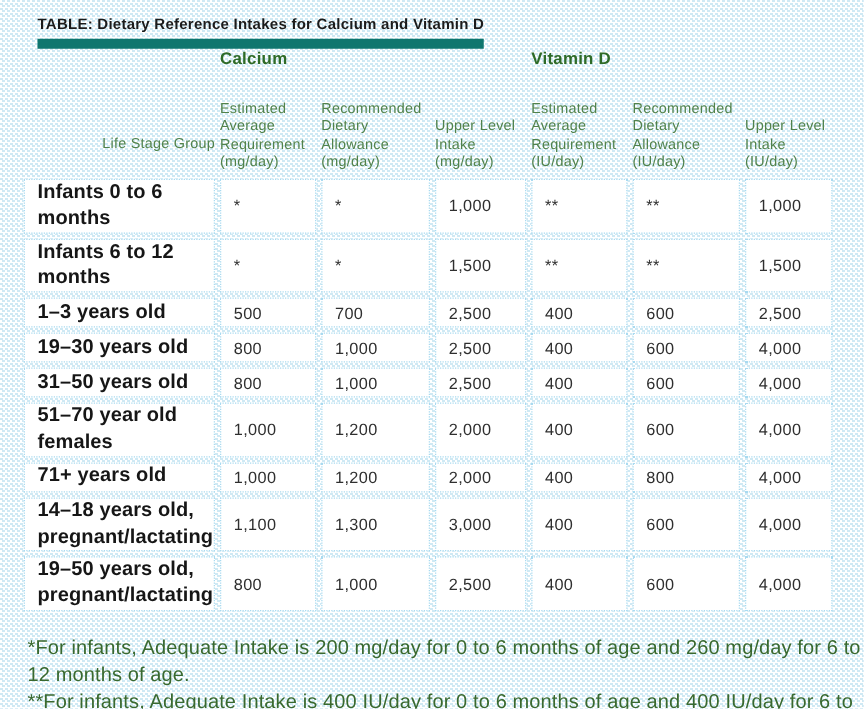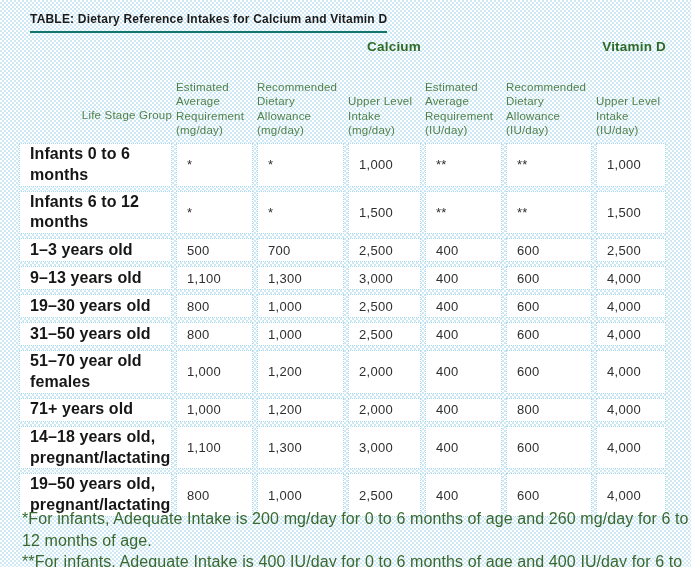--- a/index.html
+++ b/index.html
@@ -18,21 +18,21 @@
   }
   .title {
     position: absolute;
     left: 30px;
     top: 12px;
     display: inline-block;
     font-size: 12px;
     font-weight: bold;
     color: #1b1b1b;
     letter-spacing: 0.2px;
-    border-bottom: 2px solid #0f766e;
+    border-bottom: 8px solid #0f766e;
     padding-bottom: 5px;
     margin: 0;
   }
   table.dri {
     position: absolute;
     left: 15px;
     top: 24px;
     border-collapse: separate;
     border-spacing: 4px;
     table-layout: fixed;
@@ -40,21 +40,21 @@
   th, td { padding: 0; }
   thead th {
     background: transparent;
     border: none;
     font-weight: normal;
   }
   .group-header {
     color: #2e6b28;
     font-weight: bold;
     font-size: 13.5px;
-    text-align: right;
+    text-align: left;
     vertical-align: bottom;
     padding-bottom: 4px;
     height: 26px;
     letter-spacing: 0.2px;
   }
   .col-header {
     color: #51824b;
     font-size: 11.5px;
     line-height: 1.24;
     text-align: left;
@@ -171,29 +171,20 @@
       <tr>
         <td class="label-col">1–3 years old</td>
         <td class="num-col">500</td>
         <td class="num-col">700</td>
         <td class="num-col">2,500</td>
         <td class="num-col">400</td>
         <td class="num-col">600</td>
         <td class="num-col">2,500</td>
       </tr>
       <tr>
-        <td class="label-col">9–13 years old</td>
-        <td class="num-col">1,100</td>
-        <td class="num-col">1,300</td>
-        <td class="num-col">3,000</td>
-        <td class="num-col">400</td>
-        <td class="num-col">600</td>
-        <td class="num-col">4,000</td>
-      </tr>
-      <tr>
         <td class="label-col">19–30 years old</td>
         <td class="num-col">800</td>
         <td class="num-col">1,000</td>
         <td class="num-col">2,500</td>
         <td class="num-col">400</td>
         <td class="num-col">600</td>
         <td class="num-col">4,000</td>
       </tr>
       <tr>
         <td class="label-col">31–50 years old</td>

